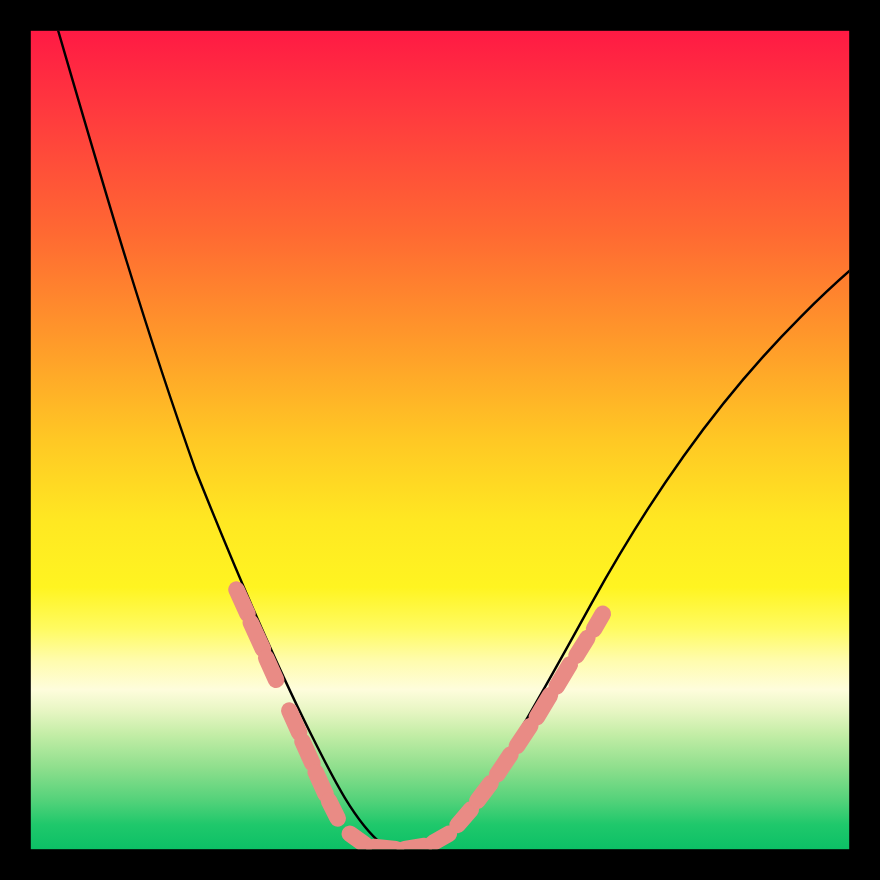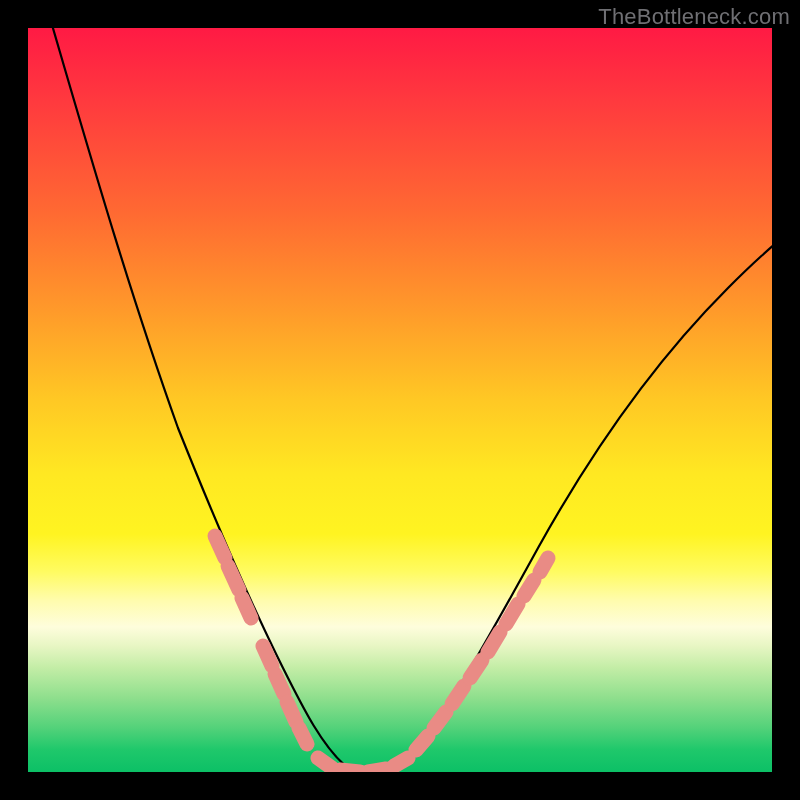--- a/index.html
+++ b/index.html
@@ -75,21 +75,20 @@
     stroke: #e98b85;
     stroke-width: 15;
     stroke-linecap: round;
   }
 </style>
 </head>
 <body>
 
 <div class="frame">
 
-  <div class="watermark">TheBottleneck.com</div>
 
   <div class="plot-area">
     <svg class="curves" viewBox="0 0 744 744" preserveAspectRatio="none">
 
       <path class="blackline" d="M 22 -10
                C 60 120, 100 260, 150 400
                C 190 500, 225 580, 255 640
                C 275 680, 295 720, 320 740
                C 340 744, 360 744, 380 732
                C 410 700, 455 620, 510 520

